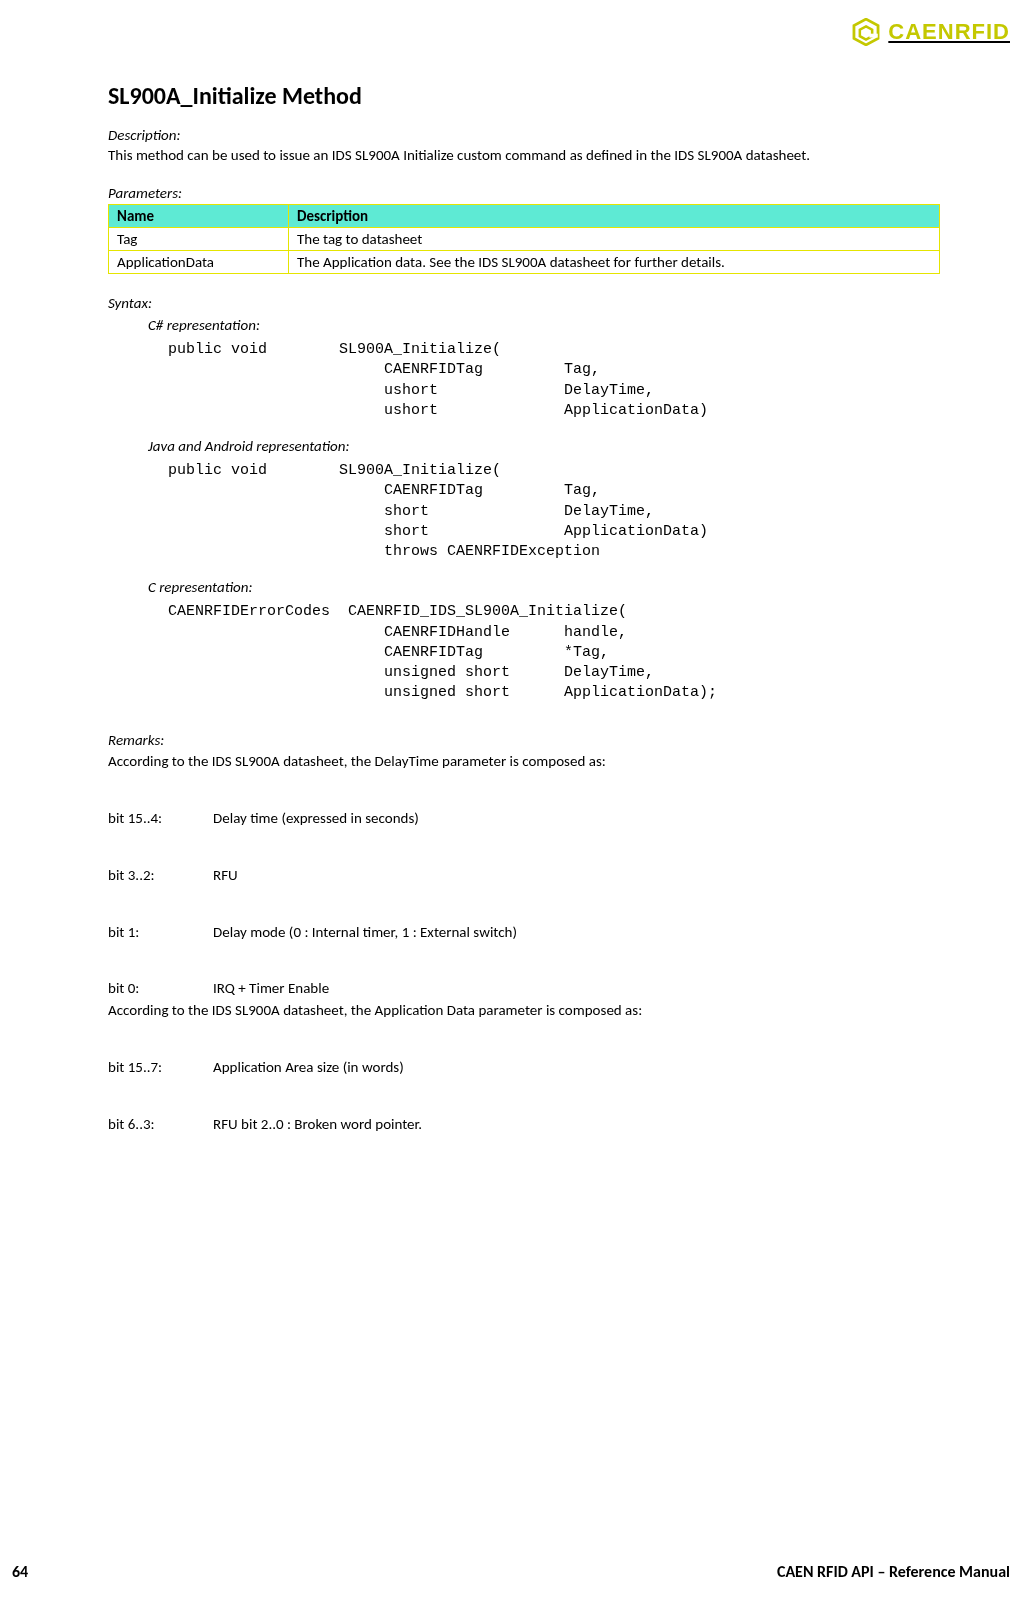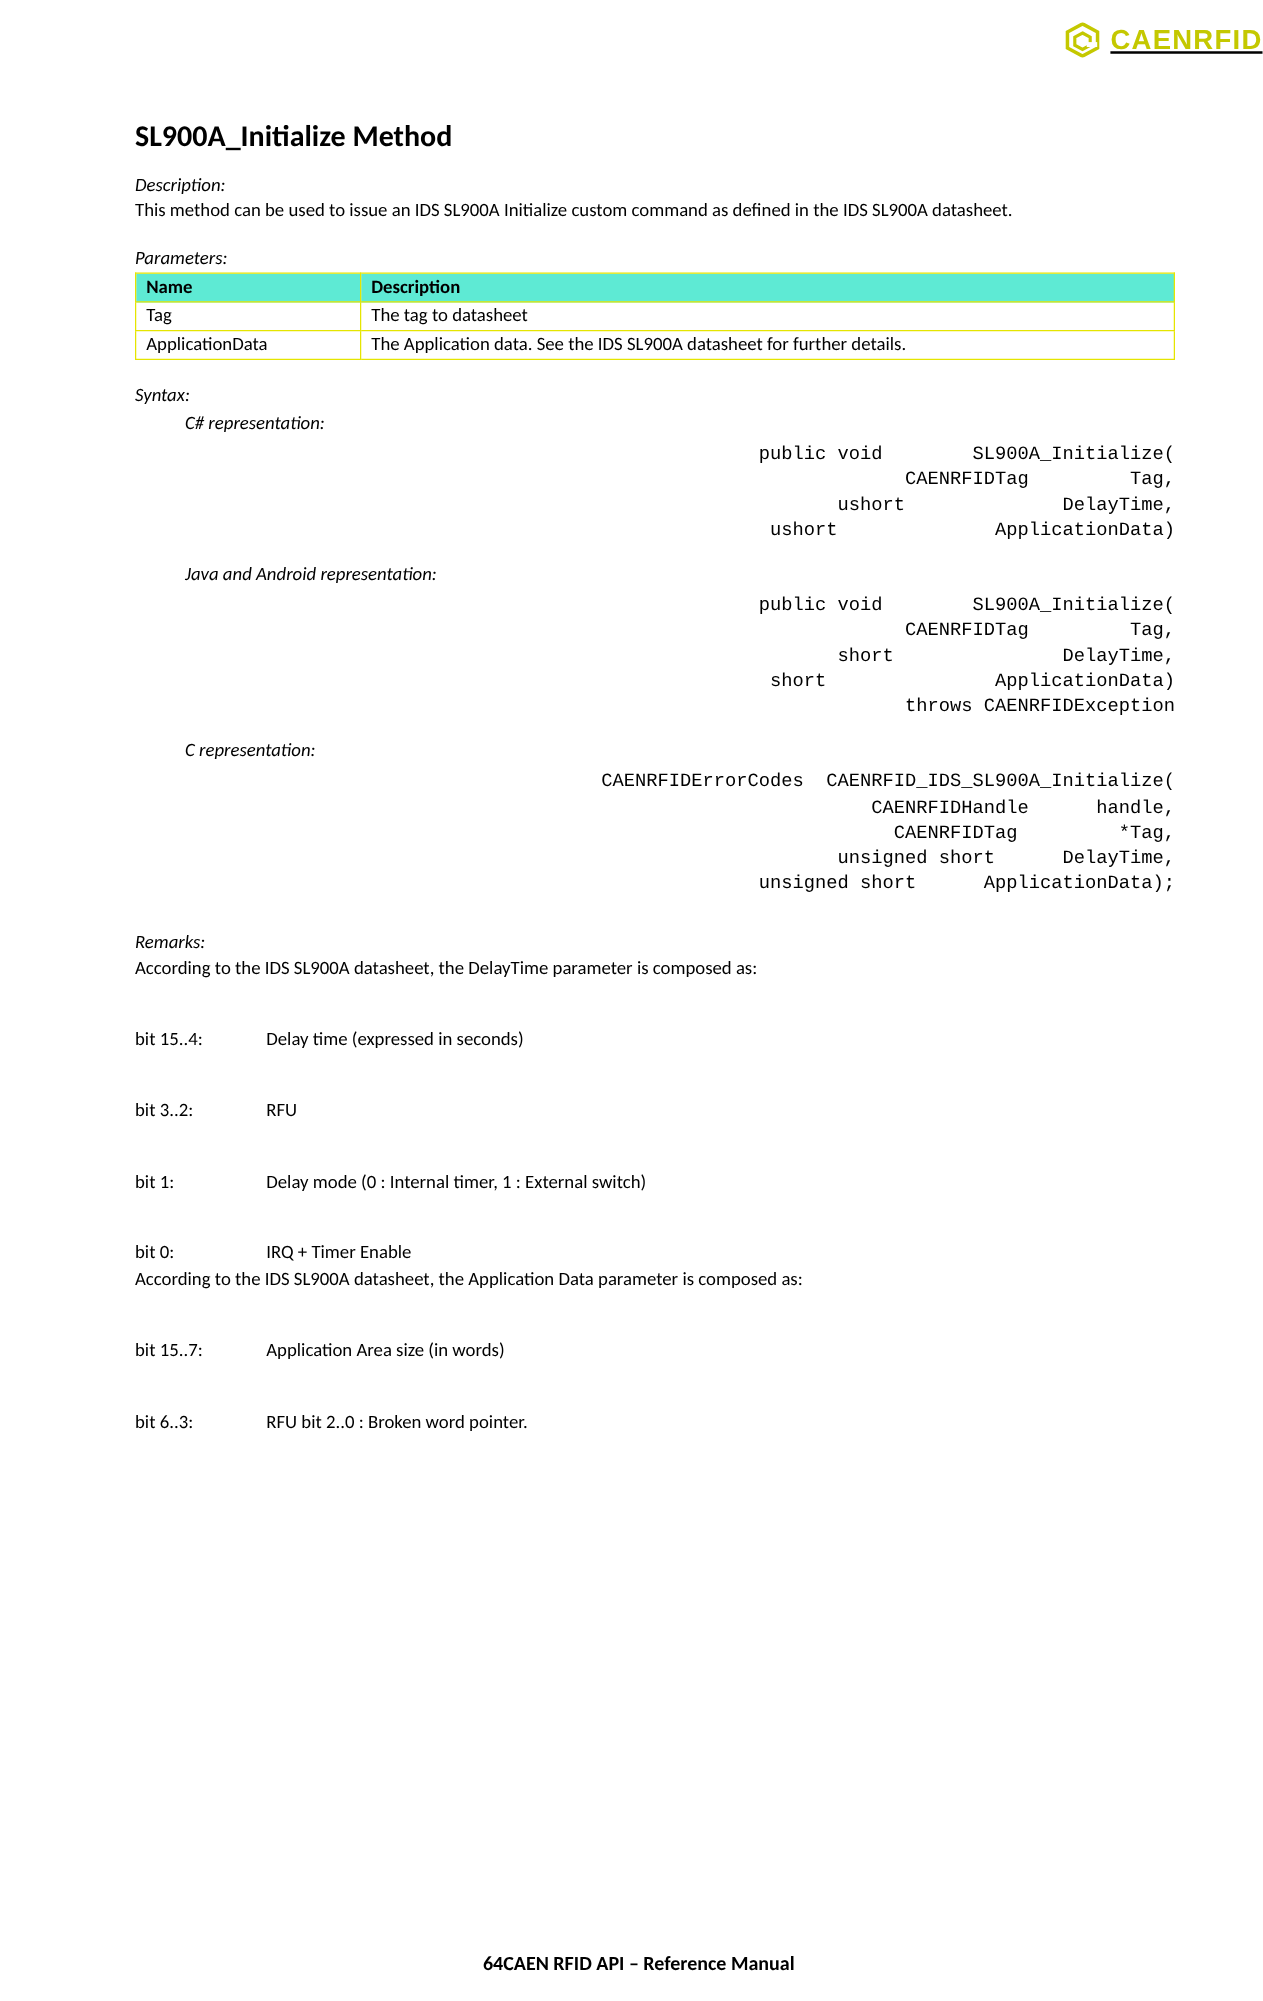--- a/index.html
+++ b/index.html
@@ -28,21 +28,21 @@
   .logo-text {
     font-family: Arial, sans-serif;
     font-weight: bold;
     font-size: 22px;
     letter-spacing: 1px;
     color: #c4c800;
   }
   .content {
     position: absolute;
     left: 108px;
-    top: 95px;
+    top: 81px;
     width: 832px;
   }
   h1 {
     font-size: 24px;
     font-weight: bold;
     margin-bottom: 16px;
   }
   .section-label {
     font-style: italic;
     font-size: 15px;
@@ -78,36 +78,35 @@
     margin-top: 4px;
     margin-bottom: 6px;
   }
   pre.code {
     font-family: "Courier New", monospace;
     font-size: 15px;
     white-space: pre;
     margin-left: 60px;
     margin-bottom: 16px;
     line-height: 1.35;
-    text-align: right;
   }
   .remarks-block {
     margin-top: 26px;
     font-size: 15px;
     line-height: 1.45;
   }
   .bit-row { display: flex; margin-top: 35px; }
   .bit-label { width: 105px; flex-shrink: 0; }
   .footer {
     position: absolute;
     bottom: 20px;
     left: 0;
     width: 1010px;
     display: flex;
-    justify-content: center;
+    justify-content: space-between;
     align-items: flex-end;
     font-weight: bold;
     font-size: 16px;
     padding-left: 12px;
   }
   .footer-right { padding-right: 0; }
 </style>
 </head>
 <body>
 

